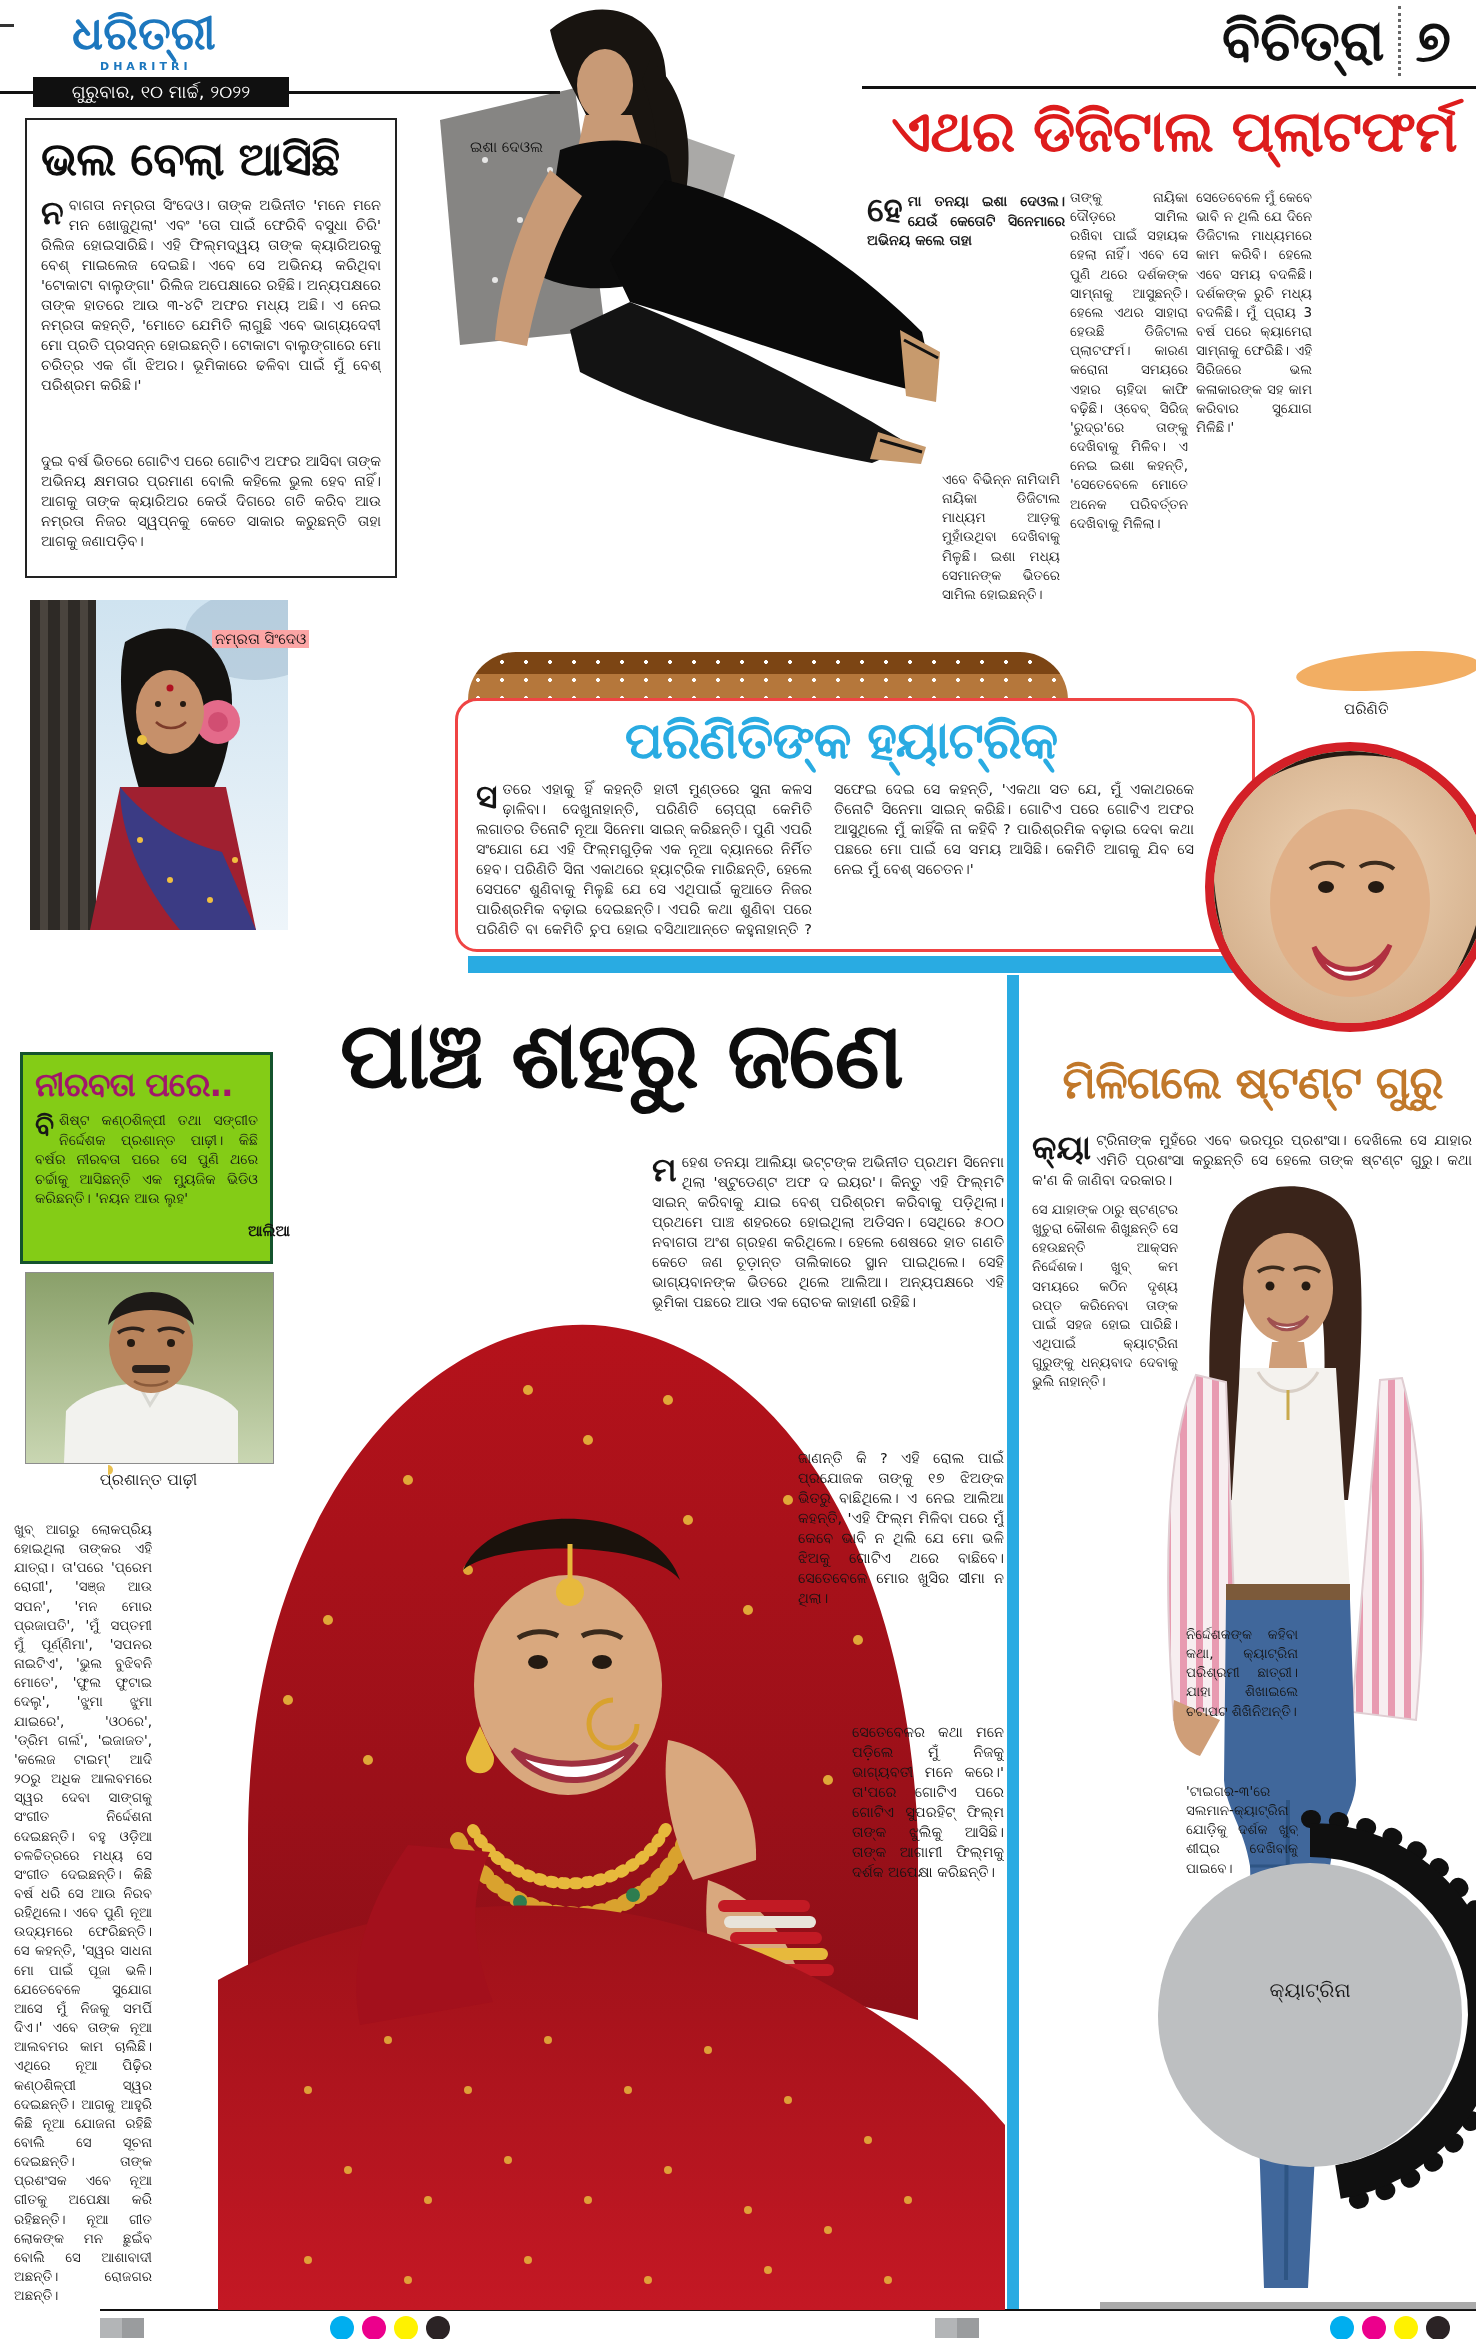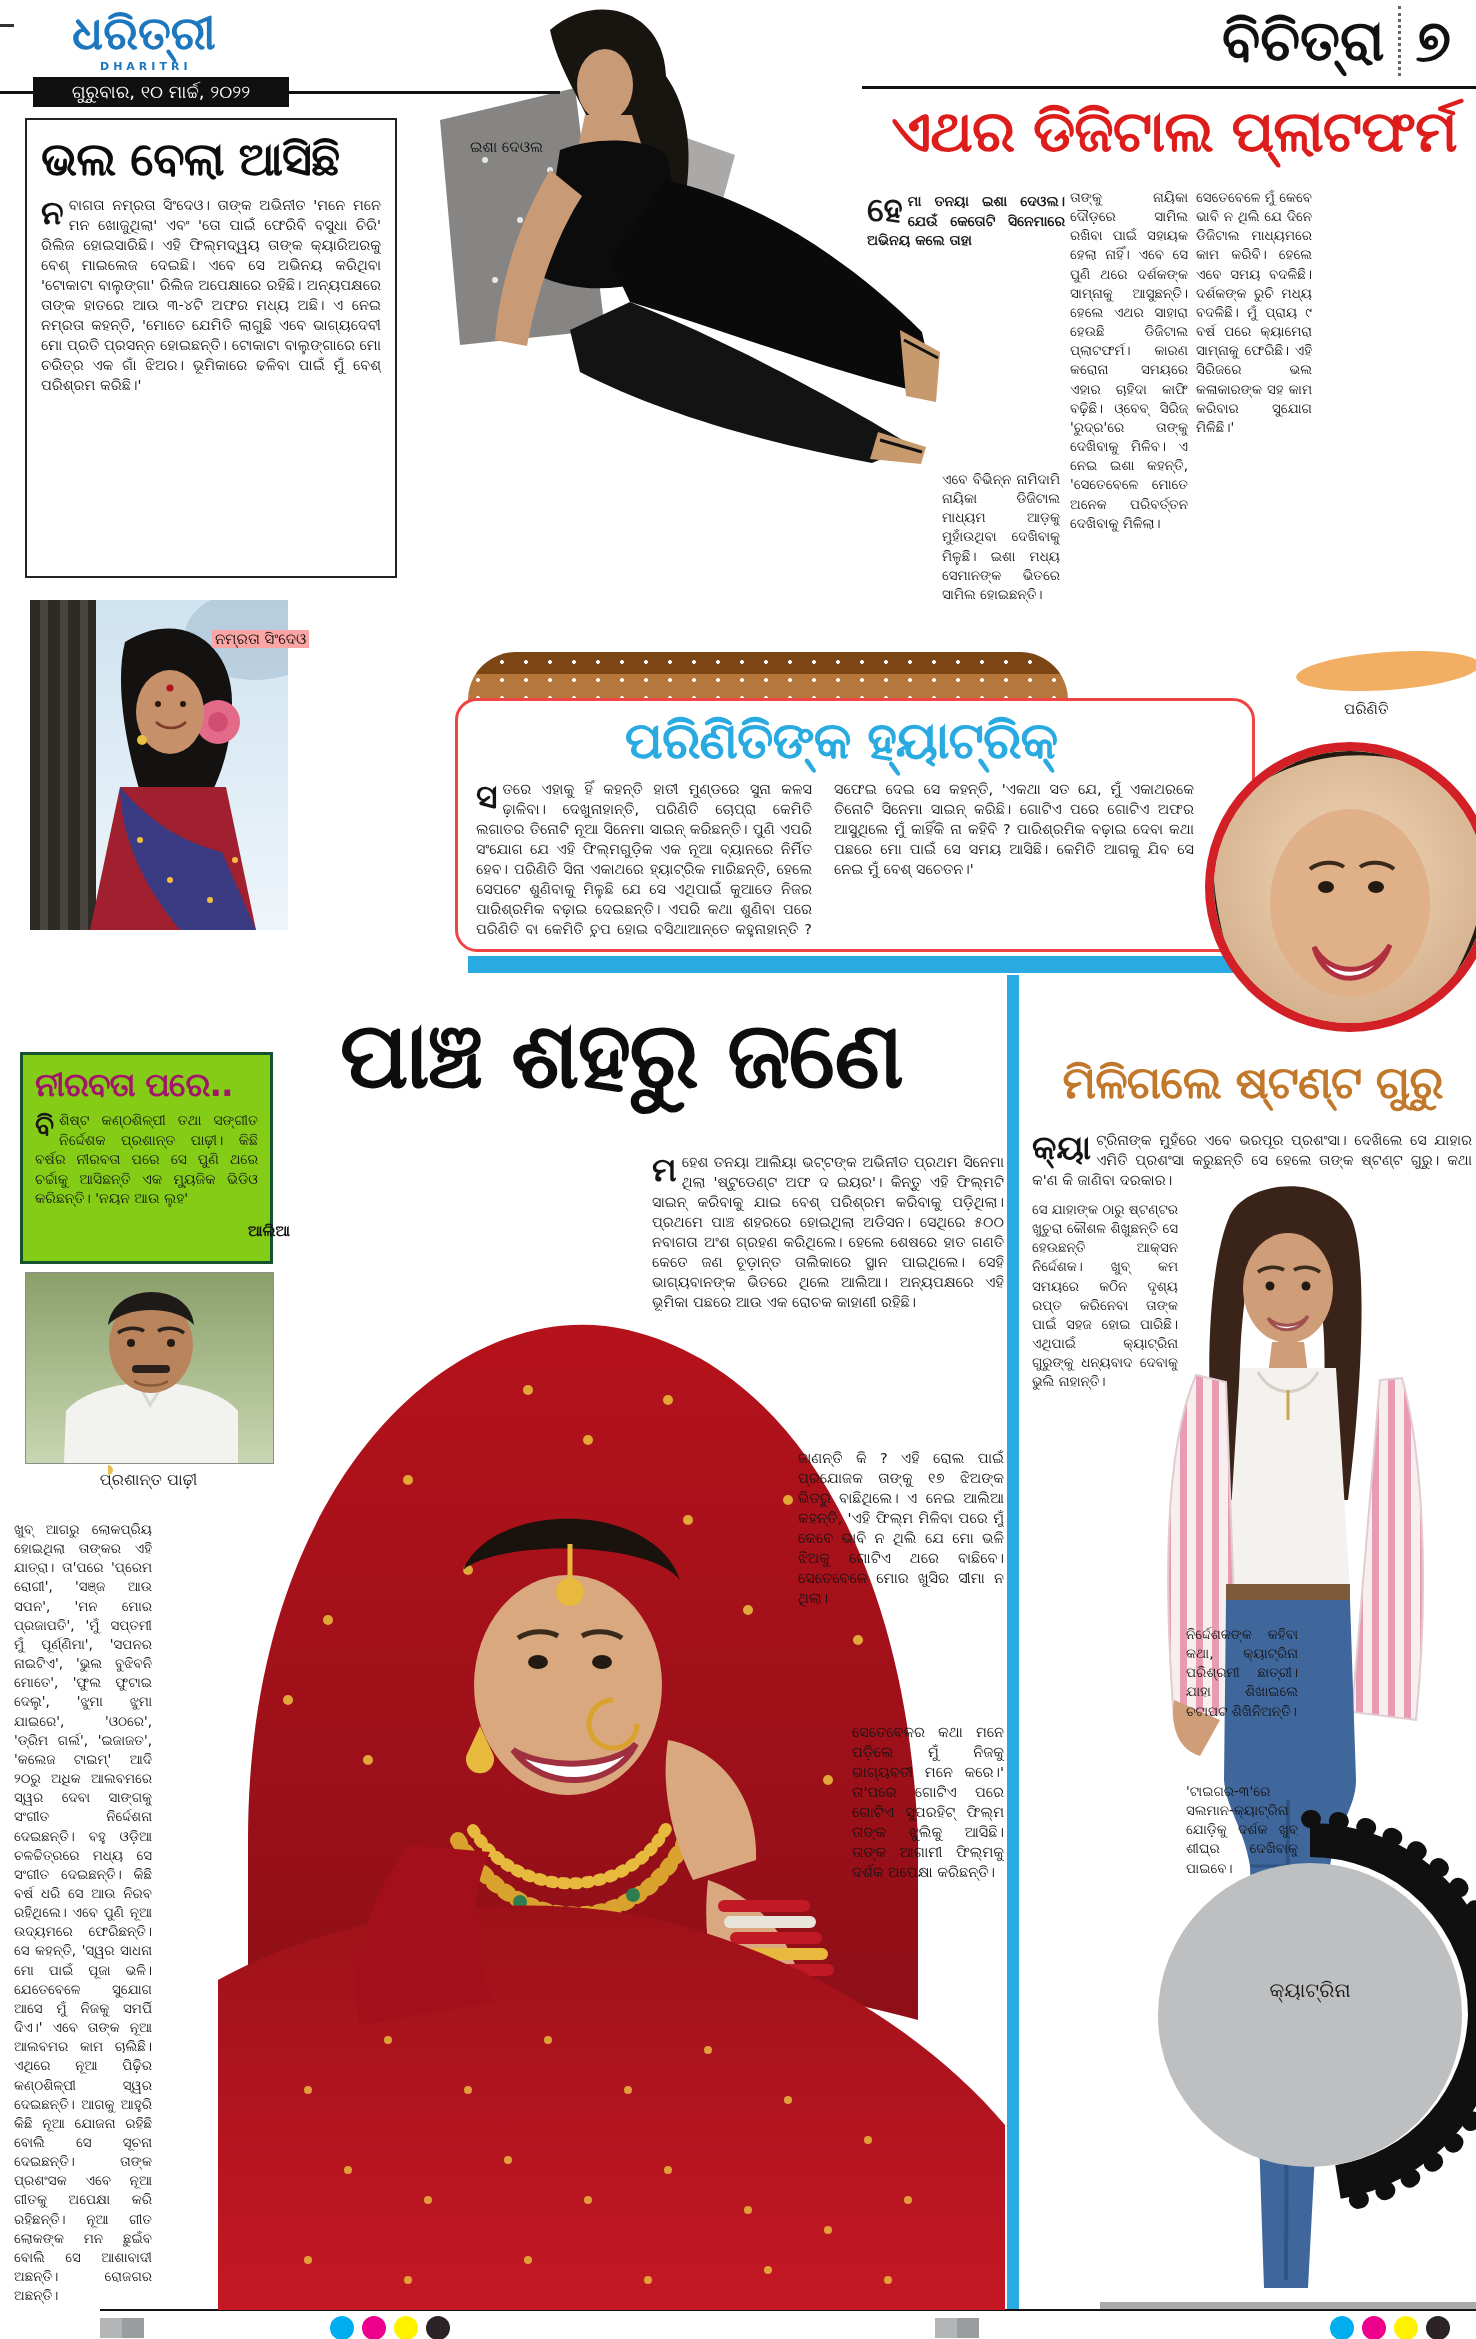--- a/index.html
+++ b/index.html
@@ -91,27 +91,28 @@
   </div>
   <div class="abs cap" style="left:470px;top:138px;z-index:2;">ଇଶା ଦେଓଲ</div>
 
   <div class="abs hl hl-red" style="left:878px;top:98px;width:592px;">ଏଥର ଡିଜିଟାଲ ପ୍ଲାଟଫର୍ମ</div>
 
   <div class="abs jt" style="left:867px;top:192px;width:198px;height:96px;font-size:14px;line-height:1.4;font-weight:bold;">
     <span class="drop">ହେ</span><span>ମା ତନୟା ଇଶା ଦେଓଲ। ଯେଉଁ କେତୋଟି ସିନେମାରେ ଅଭିନୟ କଲେ ତାହା</span>
   </div>
   <div class="abs jt sm-txt" style="left:942px;top:470px;width:118px;height:196px;">ଏବେ ବିଭିନ୍ନ ନାମିଦାମି ନାୟିକା ଡିଜିଟାଲ ମାଧ୍ୟମ ଆଡ଼କୁ ମୁହାଁଉଥିବା ଦେଖିବାକୁ ମିଳୁଛି। ଇଶା ମଧ୍ୟ ସେମାନଙ୍କ ଭିତରେ ସାମିଲ ହୋଇଛନ୍ତି।</div>
   <div class="abs jt sm-txt" style="left:1070px;top:188px;width:118px;height:482px;">ତାଙ୍କୁ ନାୟିକା ଦୌଡ଼ରେ ସାମିଲ ରଖିବା ପାଇଁ ସହାୟକ ହେଲା ନାହିଁ। ଏବେ ସେ ପୁଣି ଥରେ ଦର୍ଶକଙ୍କ ସାମ୍ନାକୁ ଆସୁଛନ୍ତି। ହେଲେ ଏଥର ସାହାରା ହେଉଛି ଡିଜିଟାଲ ପ୍ଲାଟଫର୍ମ। କାରଣ କରୋନା ସମୟରେ ଏହାର ଚାହିଦା କାଫି ବଢ଼ିଛି। ଓ୍ବେବ୍ ସିରିଜ୍ 'ରୁଦ୍ର'ରେ ତାଙ୍କୁ ଦେଖିବାକୁ ମିଳିବ। ଏ ନେଇ ଇଶା କହନ୍ତି, 'ସେତେବେଳେ ମୋତେ ଅନେକ ପରିବର୍ତ୍ତନ ଦେଖିବାକୁ ମିଳିଲା।</div>
-  <div class="abs jt sm-txt" style="left:1196px;top:188px;width:116px;height:482px;">ସେତେବେଳେ ମୁଁ କେବେ ଭାବି ନ ଥିଲି ଯେ ଦିନେ ଡିଜିଟାଲ ମାଧ୍ୟମରେ କାମ କରିବି। ହେଲେ ଏବେ ସମୟ ବଦଳିଛି। ଦର୍ଶକଙ୍କ ରୁଚି ମଧ୍ୟ ବଦଳିଛି। ମୁଁ ପ୍ରାୟ ୯ ବର୍ଷ ପରେ କ୍ୟାମେରା ସାମ୍ନାକୁ ଫେରିଛି। ଏହି ସିରିଜରେ ଭଲ କଳାକାରଙ୍କ ସହ କାମ କରିବାର ସୁଯୋଗ ମିଳିଛି।'</div>
+  <div class="abs jt sm-txt" style="left:1196px;top:188px;width:116px;height:482px;">ସେତେବେଳେ ମୁଁ କେବେ ଭାବି ନ ଥିଲି ଯେ ଦିନେ ଡିଜିଟାଲ ମାଧ୍ୟମରେ କାମ କରିବି। ହେଲେ ଏବେ ସମୟ ବଦଳିଛି। ଦର୍ଶକଙ୍କ ରୁଚି ମଧ୍ୟ ବଦଳିଛି। ମୁଁ ପ୍ରାୟ 3 ବର୍ଷ ପରେ କ୍ୟାମେରା ସାମ୍ନାକୁ ଫେରିଛି। ଏହି ସିରିଜରେ ଭଲ କଳାକାରଙ୍କ ସହ କାମ କରିବାର ସୁଯୋଗ ମିଳିଛି।'</div>
 
   <div class="abs box-thin" style="left:25px;top:118px;width:372px;height:460px;padding:12px 14px;box-sizing:border-box;">
     <div class="hl hl-black-lg">ଭଲ ବେଲା ଆସିଛି</div>
     <div class="jt body-txt" style="margin-top:8px;height:250px;">
       <span class="drop">ନ</span><span>ବାଗତା ନମ୍ରତା ସିଂଦେଓ। ତାଙ୍କ ଅଭିନୀତ 'ମନେ ମନେ ମନ ଖୋଜୁଥିଲା' ଏବଂ 'ତୋ ପାଇଁ ଫେରିବି ବସୁଧା ଚିରି' ରିଲିଜ ହୋଇସାରିଛି। ଏହି ଫିଲ୍ମଦ୍ୱୟ ତାଙ୍କ କ୍ୟାରିଅରକୁ ବେଶ୍ ମାଇଲେଜ ଦେଇଛି। ଏବେ ସେ ଅଭିନୟ କରିଥିବା 'ଟୋକାଟା ବାଲୁଙ୍ଗା' ରିଲିଜ ଅପେକ୍ଷାରେ ରହିଛି। ଅନ୍ୟପକ୍ଷରେ ତାଙ୍କ ହାତରେ ଆଉ ୩-୪ଟି ଅଫର ମଧ୍ୟ ଅଛି। ଏ ନେଇ ନମ୍ରତା କହନ୍ତି, 'ମୋତେ ଯେମିତି ଲାଗୁଛି ଏବେ ଭାଗ୍ୟଦେବୀ ମୋ ପ୍ରତି ପ୍ରସନ୍ନ ହୋଇଛନ୍ତି। ଟୋକାଟା ବାଲୁଙ୍ଗାରେ ମୋ ଚରିତ୍ର ଏକ ଗାଁ ଝିଅର। ଭୂମିକାରେ ଢଳିବା ପାଇଁ ମୁଁ ବେଶ୍ ପରିଶ୍ରମ କରିଛି।'</span>
     </div>
+    <div class="jt body-txt" style="margin-top:6px;height:116px;">ଦୁଇ ବର୍ଷ ଭିତରେ ଗୋଟିଏ ପରେ ଗୋଟିଏ ଅଫର ଆସିବା ତାଙ୍କ ଅଭିନୟ କ୍ଷମତାର ପ୍ରମାଣ ବୋଲି କହିଲେ ଭୁଲ ହେବ ନାହିଁ। ଆଗକୁ ତାଙ୍କ କ୍ୟାରିଅର କେଉଁ ଦିଗରେ ଗତି କରିବ ଆଉ ନମ୍ରତା ନିଜର ସ୍ୱପ୍ନକୁ କେତେ ସାକାର କରୁଛନ୍ତି ତାହା ଆଗକୁ ଜଣାପଡ଼ିବ।</div>
   </div>
 
   <div class="abs" style="left:30px;top:600px;width:258px;height:330px;z-index:1;">
     <svg width="258" height="330" viewBox="0 0 258 330">
       <defs>
         <linearGradient id="sky" x1="0" y1="0" x2="0" y2="1">
           <stop offset="0" stop-color="#cfe3f0"></stop>
             <stop offset="1" stop-color="#eef5fa"></stop>
         </linearGradient>
       </defs>

